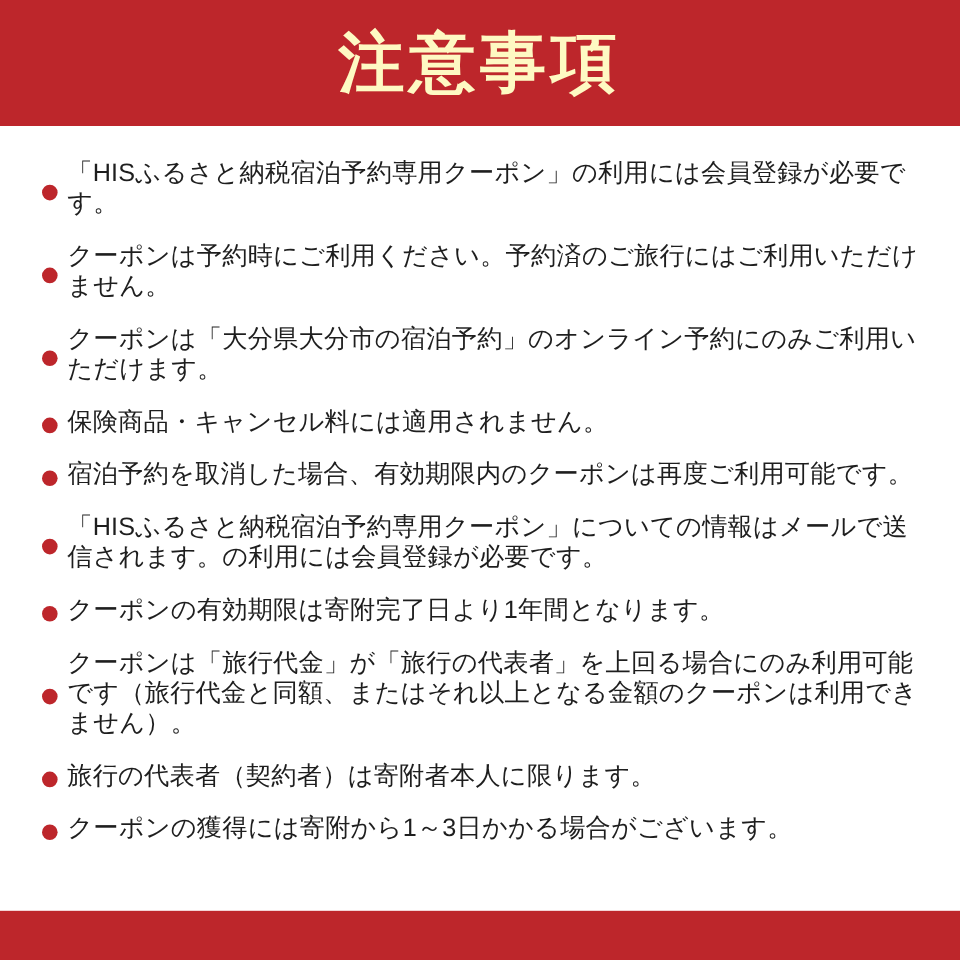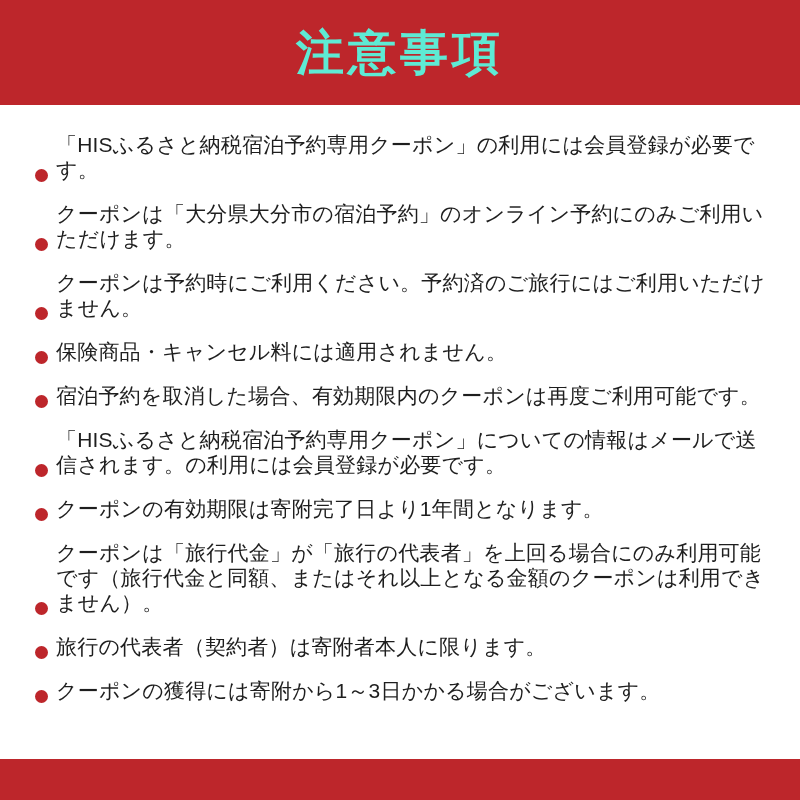--- a/index.html
+++ b/index.html
@@ -16,32 +16,32 @@
     overflow: hidden;
   }
   .header {
     height: 105px;
     background: #bd262b;
     display: flex;
     align-items: center;
     justify-content: center;
   }
   .header .title {
-    color: #5eead4;
-    font-size: 48px;
+    color: #fef9c3;
+    font-size: 55px;
     font-weight: 900;
     letter-spacing: 4px;
     line-height: 1;
   }
   .notes {
     padding: 27px 30px 0 35px;
   }
   .note-row {
     display: flex;
-    align-items: flex-end;
+    align-items: center;
     margin-bottom: 19px;
   }
   .bullet {
     flex: none;
     width: 13px;
     height: 13px;
     border-radius: 50%;
     background: #bd262b;
     margin-top: 6px;
     margin-right: 8px;
@@ -71,26 +71,26 @@
   </div>
 
   <div class="notes">
     <div class="note-row">
       <span class="bullet"></span>
       <span class="note-text">「HISふるさと納税宿泊予約専用クーポン」の利用には会員登録が必要です。</span>
     </div>
 
     <div class="note-row">
       <span class="bullet"></span>
-      <span class="note-text">クーポンは「大分県大分市の宿泊予約」のオンライン予約にのみご利用いただけます。</span>
+      <span class="note-text">クーポンは予約時にご利用ください。予約済のご旅行にはご利用いただけません。</span>
     </div>
 
     <div class="note-row">
       <span class="bullet"></span>
-      <span class="note-text">クーポンは予約時にご利用ください。予約済のご旅行にはご利用いただけません。</span>
+      <span class="note-text">クーポンは「大分県大分市の宿泊予約」のオンライン予約にのみご利用いただけます。</span>
     </div>
 
 
     <div class="note-row">
       <span class="bullet"></span>
       <span class="note-text">保険商品・キャンセル料には適用されません。</span>
     </div>
 
     <div class="note-row">
       <span class="bullet"></span>

